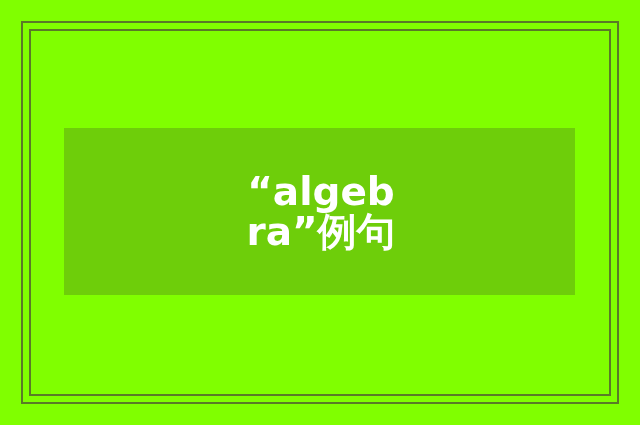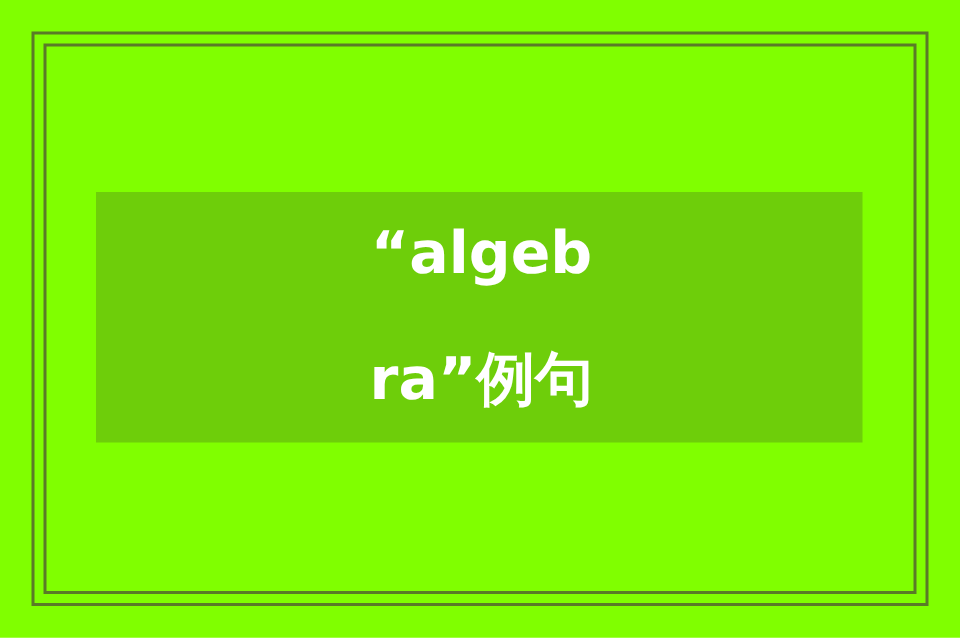--- a/index.html
+++ b/index.html
@@ -69,21 +69,21 @@
     box-sizing: border-box;
   }
 
   .caption {
     width: 158px;
     margin: 0;
     color: #ffffff;
     font-family: "DejaVu Sans", "Liberation Sans", sans-serif;
     font-size: 39px;
     font-weight: bold;
-    line-height: 84px;
+    line-height: 40px;
     text-align: center;
     letter-spacing: 0px;
     word-break: break-all;
     overflow-wrap: break-word;
     white-space: normal;
   }
 </style>
 </head>
 <body>
 

